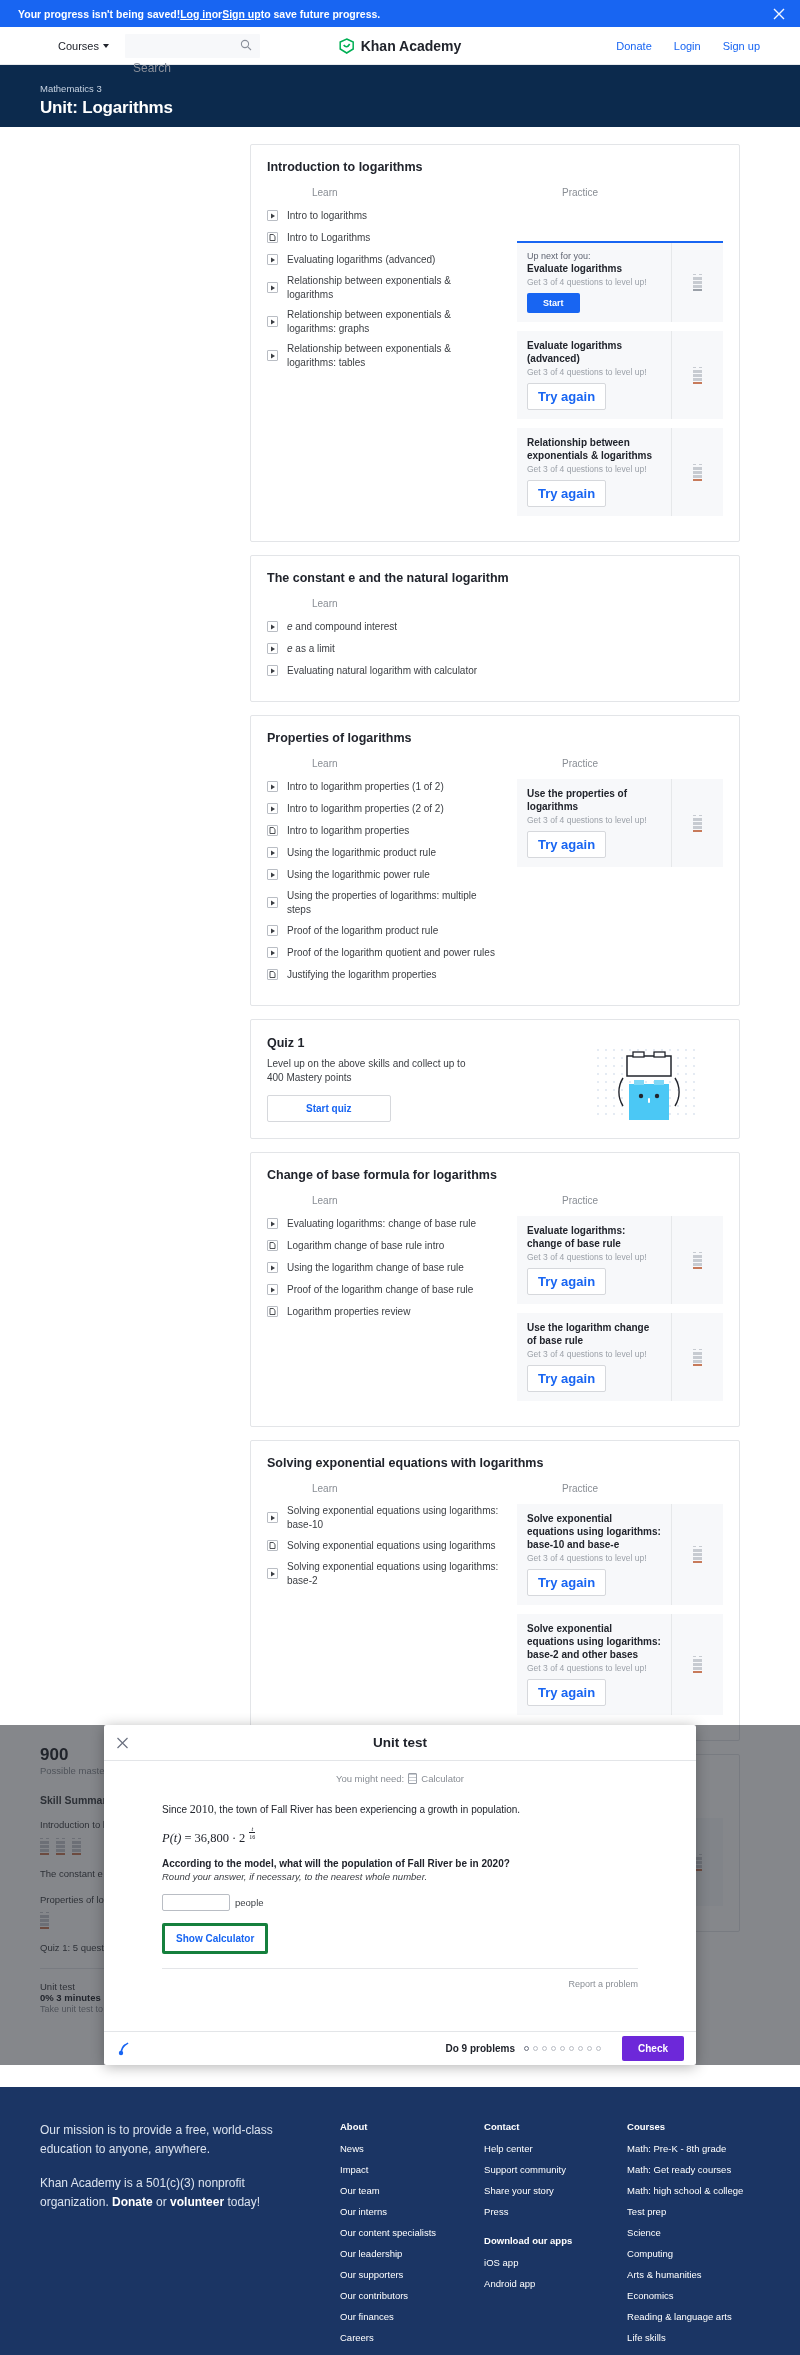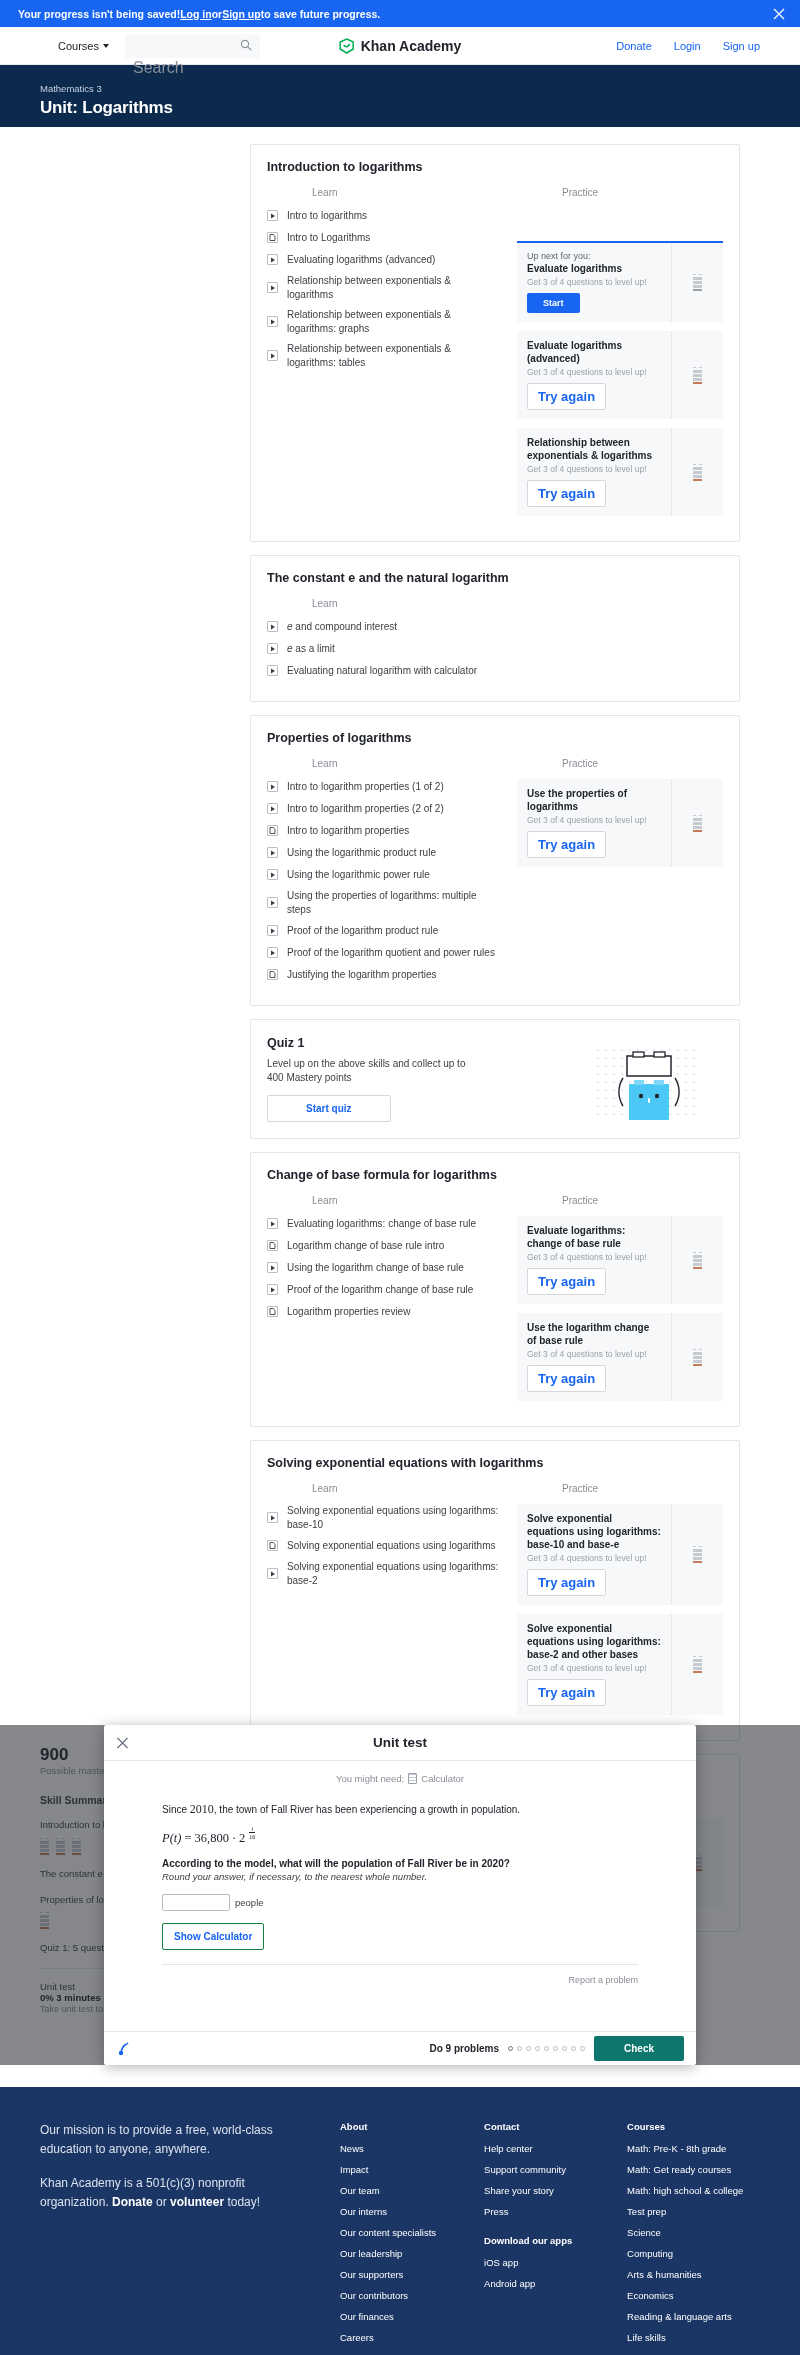--- a/index.html
+++ b/index.html
@@ -64,21 +64,21 @@
     height: 24px;
     display: flex; align-items: center;
     justify-content: space-between;
     padding: 0 8px;
     margin-left: 6px;
     border-radius: 1px;
   }
   .search-box input {
     border: none; background: transparent; outline: none;
     font-family: "Liberation Sans", sans-serif;
-    font-size: 16px; color: #6b7180; width: 100px; margin-top: 44px;
+    font-size: 12px; color: #6b7180; width: 100px; margin-top: 44px;
   }
   .search-box input::placeholder { color: #8a8f9a; }
   .nav-logo {
     position: absolute;
     left: 50%; transform: translateX(-50%);
     display: flex; align-items: center; gap: 6px;
     font-weight: 700; font-size: 14px; color: #21242c;
   }
   .ka-mark {
     width: 16px; height: 16px;
@@ -337,44 +337,44 @@
   .q-italic { font-size: 9.5px; font-style: italic; color: #3b3e43; margin-bottom: 12px; }
   .answer-row { display: flex; align-items: center; gap: 5px; margin-bottom: 12px; }
   .answer-input {
     width: 68px; height: 17px; border: 1px solid #b9bdc4; border-radius: 2px;
     background: #fff; outline: none;
     font-family: "Liberation Sans", sans-serif; font-size: 10px; padding: 0 4px;
   }
   .answer-unit { font-size: 9.5px; color: #3b3e43; }
   .btn-showcalc {
     background: #fff; color: #1865f2;
-    border: 1px solid #15803d; border-radius: 2px;
+    border: 3px solid #15803d; border-radius: 2px;
     font-family: "Liberation Sans", sans-serif;
     font-size: 10px; font-weight: 700; padding: 7px 11px; cursor: pointer;
   }
   .q-rule { border-top: 1px solid #e3e5e8; margin: 14px 58px 0 58px; }
   .report-row { text-align: right; padding: 8px 58px 0 58px; }
   .report-row a { font-size: 9px; color: #888d94; text-decoration: none; }
   .modal-footer {
     height: 34px; border-top: 1px solid #e3e5e8;
     display: flex; align-items: center; padding: 0 12px;
   }
   .footer-avatar { width: 16px; height: 16px; }
   .progress-wrap { margin-left: auto; display: flex; align-items: center; gap: 9px; }
   .do-problems { font-size: 10px; font-weight: 700; color: #21242c; }
   .dots { display: flex; gap: 4px; align-items: center; }
   .dots i {
     width: 5px; height: 5px; border-radius: 50%;
     border: 1px solid #b9bdc4; display: inline-block;
   }
   .dots i.first { border-color: #6b7180; }
   .btn-check {
-    background: #0f766e; color: #fff; border: none; border-radius: 2px;
+    background: #6d28d9; color: #fff; border: none; border-radius: 2px;
     font-family: "Liberation Sans", sans-serif;
-    font-size: 10px; font-weight: 700; padding: 7px 30px; 
+    font-size: 10px; font-weight: 700; padding: 7px 16px; margin-left: 12px;
     cursor: pointer;
   }
 </style>
 </head>
 <body>
 
 <div class="top-banner">
   <span class="banner-text">Your progress isn't being saved! </span>
     <a href="#">Log in</a>
     <span> or </span>

